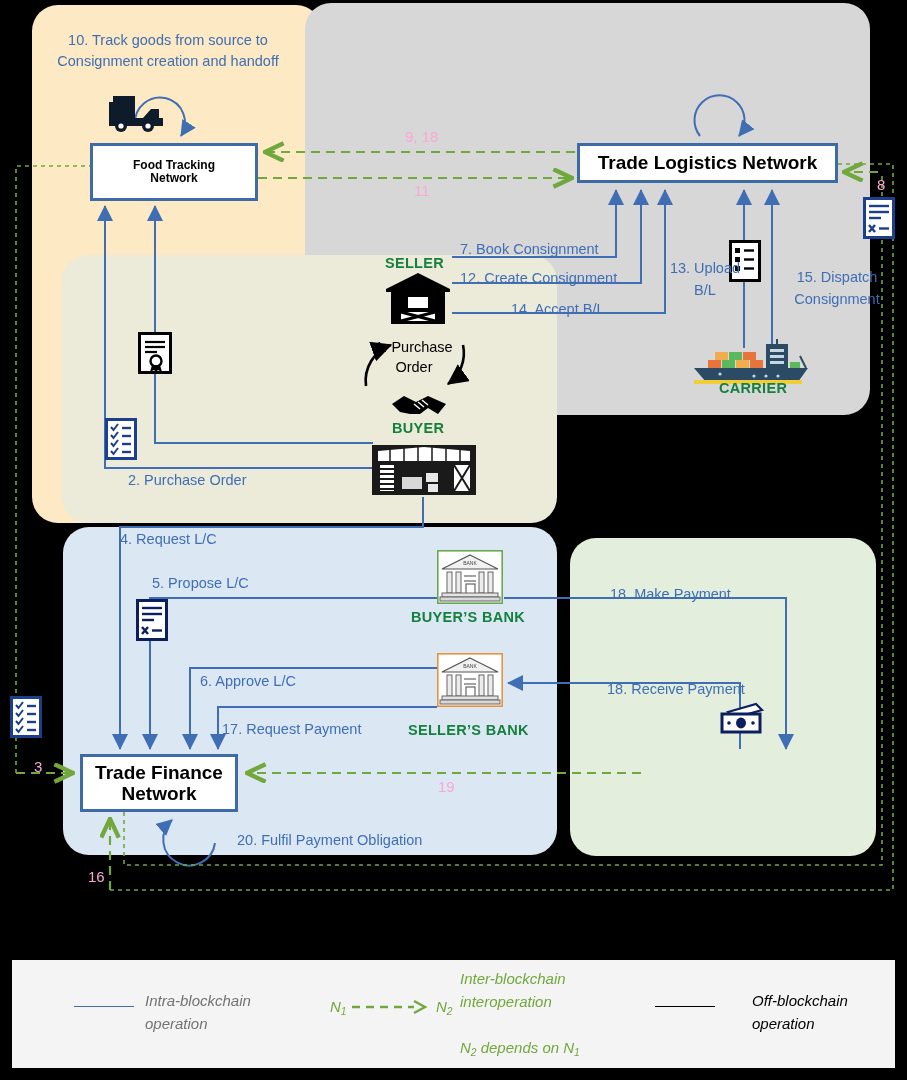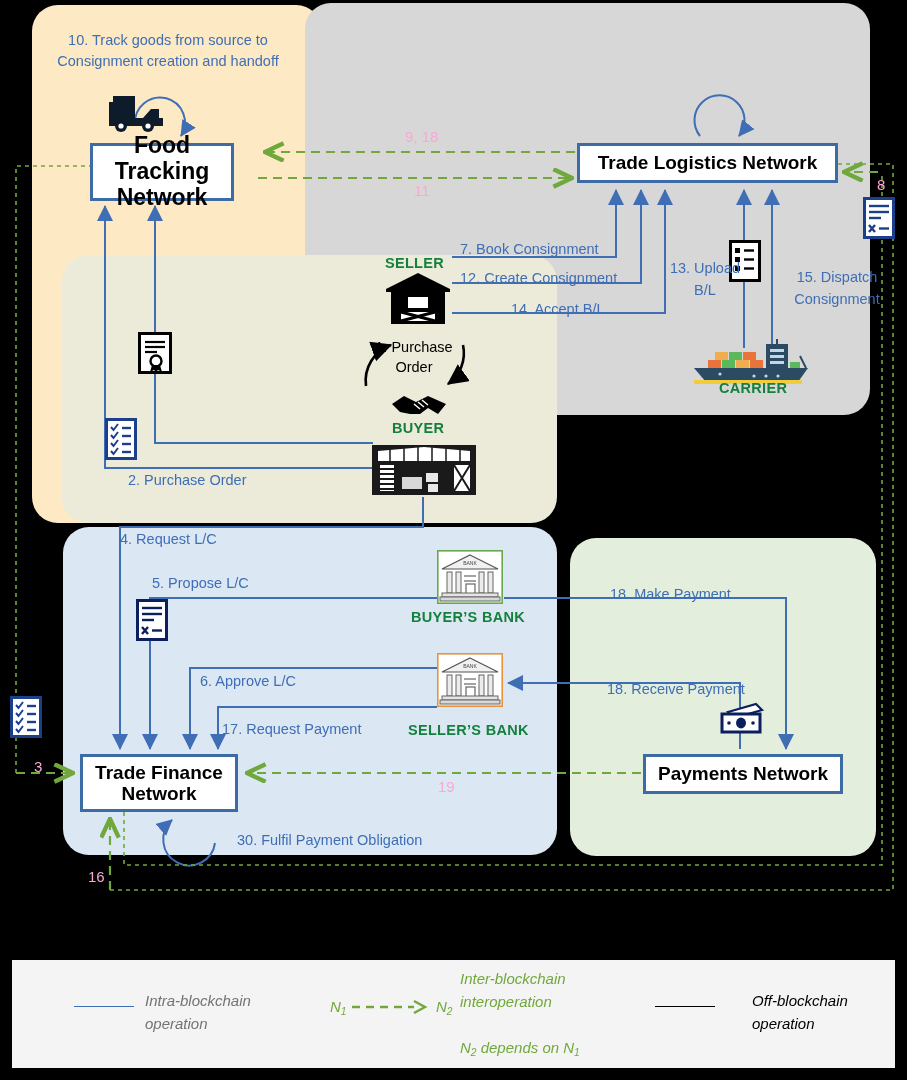--- a/index.html
+++ b/index.html
@@ -12,21 +12,21 @@
   .p-food   {left:32px;  top:5px;   width:290px; height:518px; background:#fdeac4;}
   .p-logi   {left:305px; top:3px;   width:565px; height:412px; background:#d7d7d7;}
   .p-trade  {left:62px;  top:255px; width:495px; height:268px; background:#ecebda;}
   .p-fin    {left:63px;  top:527px; width:494px; height:328px; background:#dbe8f4;}
   .p-pay    {left:570px; top:538px; width:306px; height:318px; background:#e3efdc;}
 
   
   .netbox{position:absolute;background:#fff;border:3px solid #3d6ba5;
           display:flex;align-items:center;justify-content:center;text-align:center;
           font-weight:bold;color:#000;line-height:1.12;box-sizing:border-box;}
-  .nb-food{left:90px;  top:143px; width:144px; height:58px; font-size:23px;}
+  .nb-food{left:90px;  top:143px; width:168px; height:58px; font-size:12px;}
   .nb-logi{left:577px; top:143px; width:261px; height:40px; font-size:19px;}
   .nb-fin {left:80px;  top:754px; width:158px; height:58px; font-size:19px;}
   .nb-pay {left:643px; top:754px; width:200px; height:40px; font-size:19px;}
 
   
   svg.layer{position:absolute;left:0;top:0;width:907px;height:1080px;overflow:visible;}
 
   
   .lbl{position:absolute;color:#3f6eb5;font-size:14.5px;line-height:1.45;white-space:pre;}
   .lbl-c{text-align:center;}
@@ -136,23 +136,20 @@
     <span style="white-space:pre-line">Food Tracking
 Network</span>
   </div>
   <div class="netbox nb-logi">
     <span style="white-space:pre-line">Trade Logistics Network</span>
   </div>
   <div class="netbox nb-fin">
     <span style="white-space:pre-line">Trade Finance
 Network</span>
   </div>
-  <div class="netbox nb-pay">
-    <span style="white-space:pre-line">Payments Network</span>
-  </div>
 
   <svg style="position:absolute;left:105px;top:88px;width:60px;height:44px" viewBox="0 0 60 44">
     <path d="M4,14 h26 v16 h8 l8,-9 h8 v9 h4 v8 h-54 z" fill="#0d1b2a"></path>
     <rect x="8" y="8" width="22" height="8" fill="#0d1b2a"></rect>
     <circle cx="16" cy="38" r="6" fill="#0d1b2a"></circle>
       <circle cx="16" cy="38" r="2.6" fill="#fff"></circle>
     <circle cx="43" cy="38" r="6" fill="#0d1b2a"></circle>
       <circle cx="43" cy="38" r="2.6" fill="#fff"></circle>
   </svg>
 
@@ -364,21 +361,21 @@
 
   <div class="lbl" style="left:128px;top:470px;">2. Purchase Order</div>
 
   <div class="lbl" style="left:120px;top:529px;">4. Request L/C</div>
   <div class="lbl" style="left:152px;top:573px;">5. Propose L/C</div>
   <div class="lbl" style="left:200px;top:671px;">6. Approve L/C</div>
   <div class="lbl" style="left:222px;top:719px;">17. Request Payment</div>
 
   <div class="lbl" style="left:610px;top:584px;">18. Make Payment</div>
   <div class="lbl" style="left:583px;top:679px;margin-left:24px;">18. Receive Payment</div>
-  <div class="lbl" style="left:237px;top:830px;">30. Fulfil Payment Obligation</div>
+  <div class="lbl" style="left:237px;top:830px;">20. Fulfil Payment Obligation</div>
 
   <div class="lbl-grn" style="left:405px;top:128px;">9, 18</div>
   <div class="lbl-grn" style="left:414px;top:182px;">11</div>
   <div class="lbl-grn" style="left:877px;top:176px;">8</div>
   <div class="lbl-grn" style="left:34px;top:758px;">3</div>
   <div class="lbl-grn" style="left:88px;top:868px;">16</div>
   <div class="lbl-grn" style="left:438px;top:778px;">19</div>
 
   <div id="legend">
     <div class="rule" style="left:62px;top:1006px-960px;"></div>

